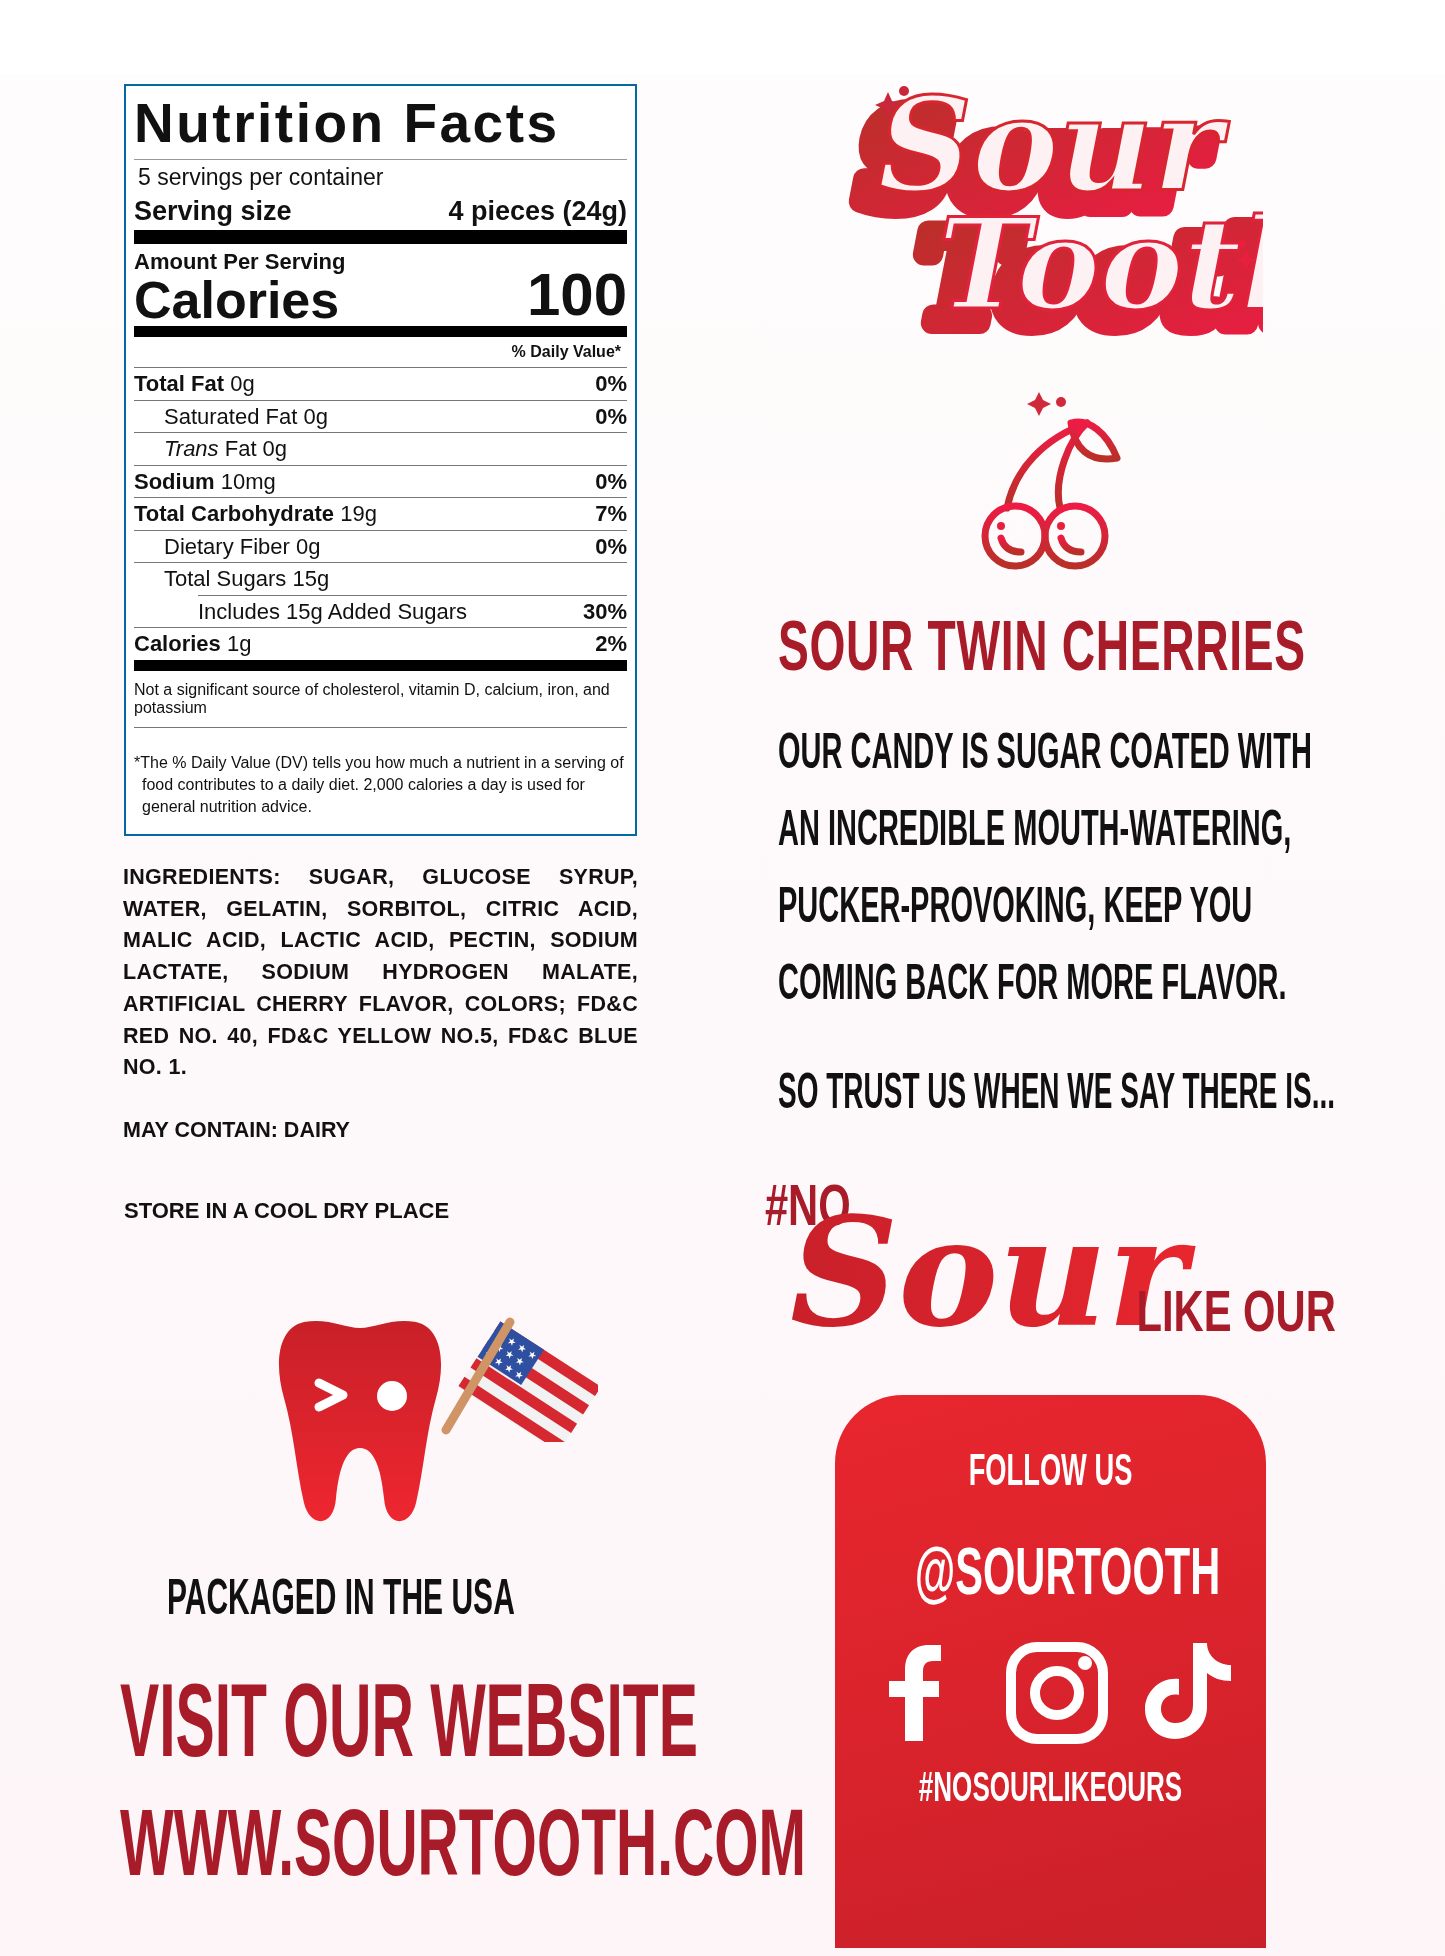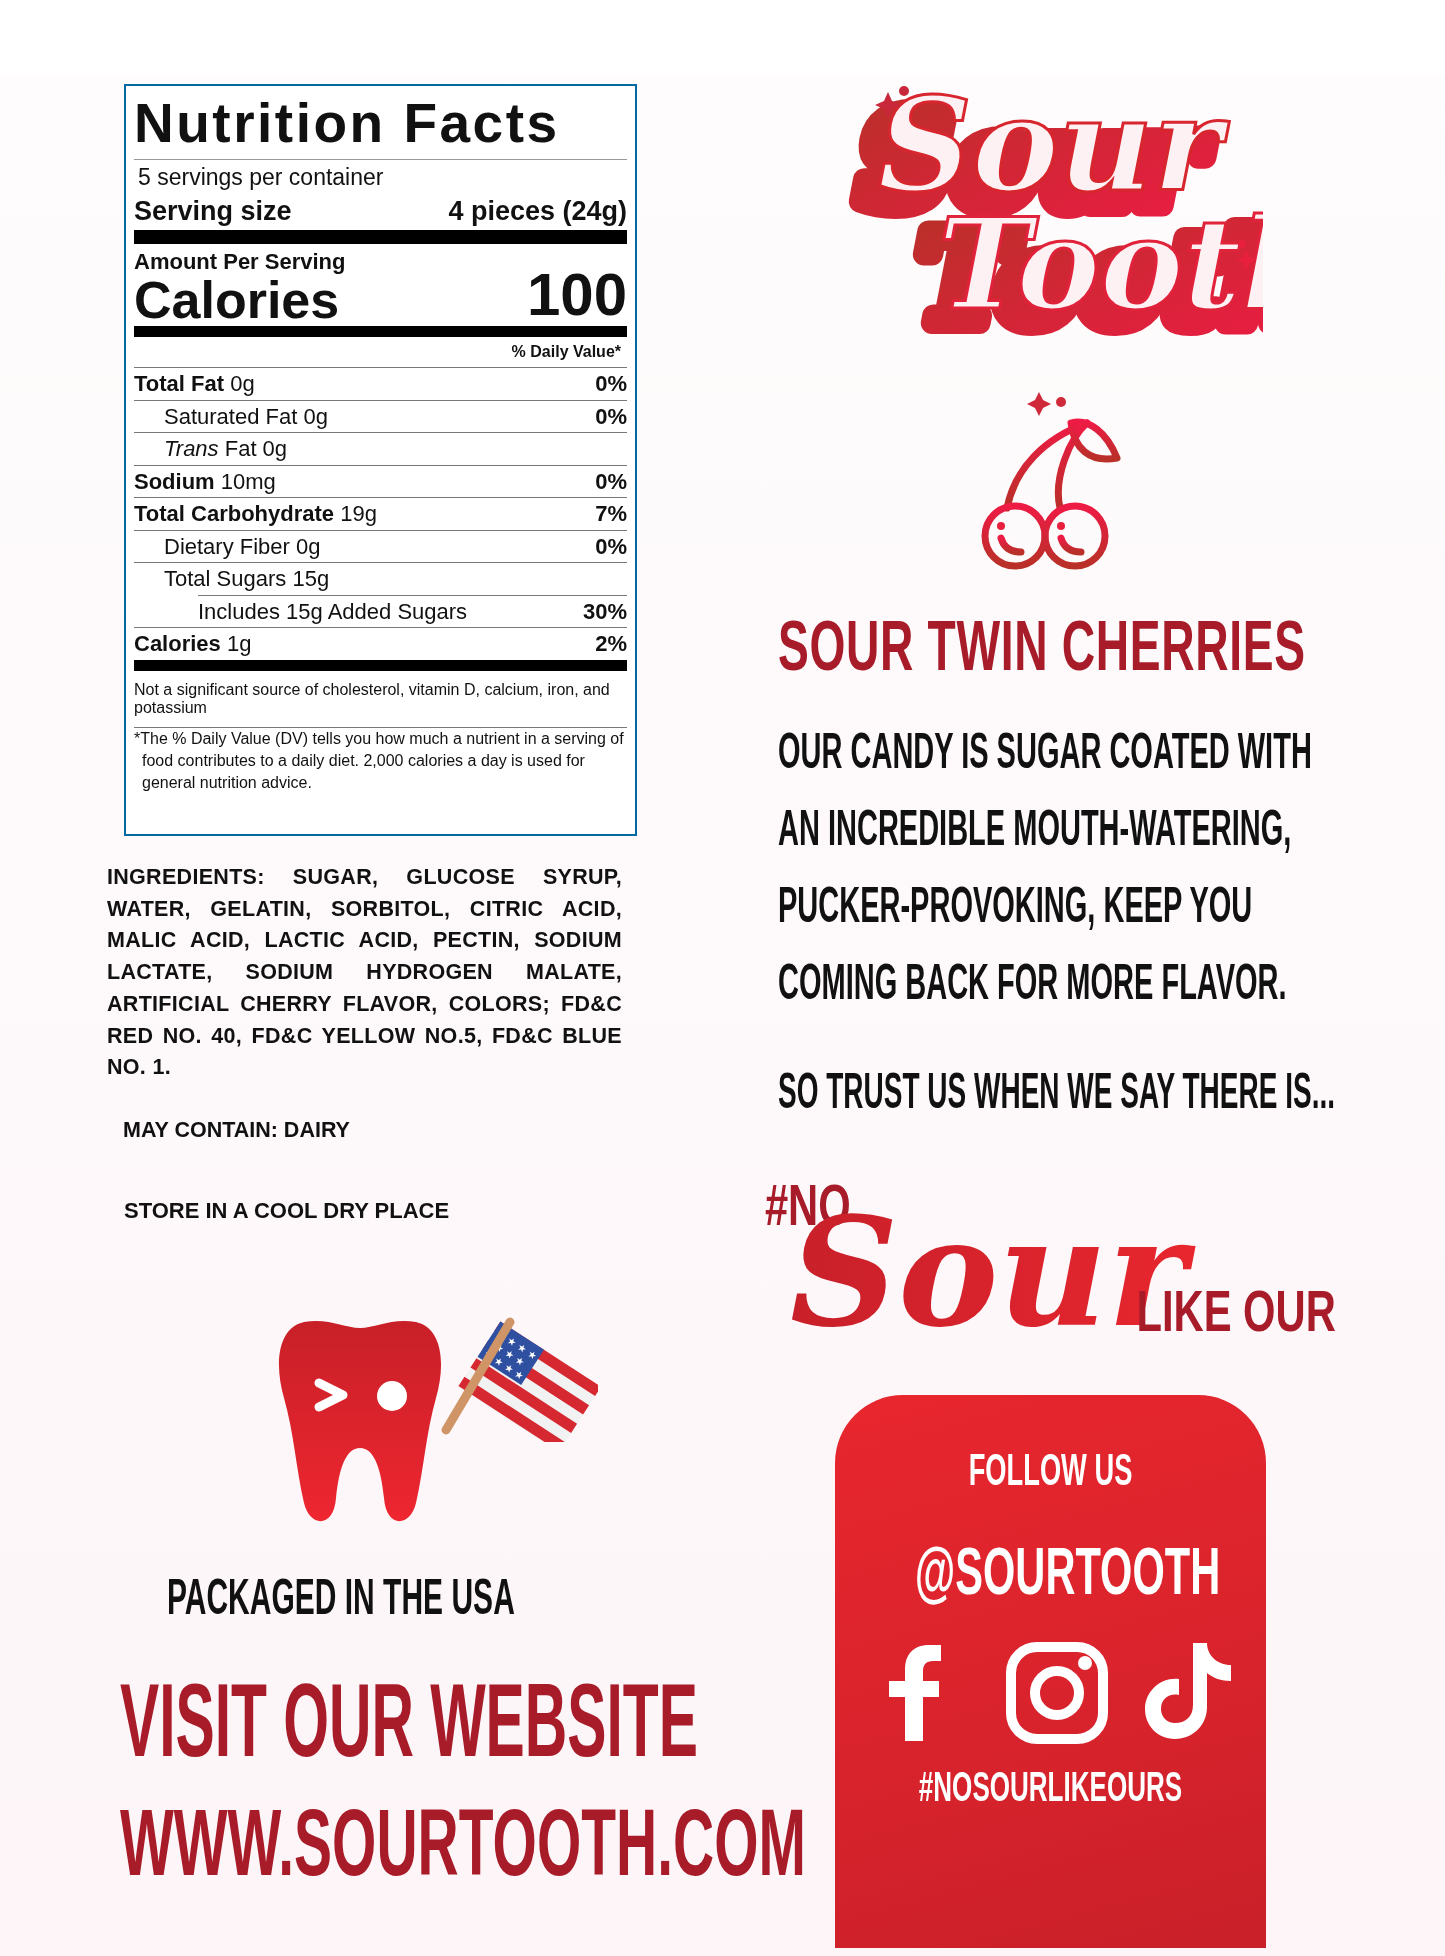--- a/index.html
+++ b/index.html
@@ -25,21 +25,21 @@
   .cal { display:flex; justify-content:space-between; align-items:flex-end; height:46px; }
   .cal .lbl { font-size:52px; font-weight:bold; line-height:40px; }
   .cal .val { font-size:60px; font-weight:bold; line-height:50px; margin-top:-14px; }
   .dv-head { text-align:right; font-size:16px; font-weight:bold; line-height:30px; padding-right:6px; }
   .ind1 { padding-left:30px; }
   .ind2 { padding-left:64px; }
   .note { font-size:16px; line-height:18px; }
   .foot { font-size:16px; line-height:22px; padding-left:8px; text-indent:-8px; }
 
   
-  .ingr { left:107px; top:862px; width:515px; font-weight:bold; font-size:21.5px; line-height:31.7px; text-align:justify; text-align-last:left; letter-spacing:0.3px; }
+  .ingr { left:123px; top:862px; width:515px; font-weight:bold; font-size:21.5px; line-height:31.7px; text-align:justify; text-align-last:left; letter-spacing:0.3px; }
   .may { left:123px; top:1118px; font-weight:bold; font-size:21.5px; }
   .store { left:124px; top:1198px; font-weight:bold; font-size:22px; }
 
   
   .cond { font-family:"Liberation Sans", sans-serif; font-weight:bold; transform-origin:left top; white-space:nowrap; }
   .red { color:#a81c2a; }
 
   .title-cherries { left:778px; top:606px; font-size:70px; transform:scaleX(0.66); letter-spacing:1px; }
   .body-line { left:778px; font-size:50px; color:#111; transform:scaleX(0.58); }
   .so-trust { left:778px; top:1062px; font-size:50px; transform:scaleX(0.56); }
@@ -120,21 +120,21 @@
       <span class="pct">30%</span>
     </div>
     <div class="hr-mid"></div>
     <div class="row">
       <span><b>Calories</b><span> 1g</span></span>
       <span class="pct">2%</span>
     </div>
     <div class="hr-med" style="height:11px"></div>
     <div class="note" style="margin-top:10px">Not a significant source of cholesterol, vitamin D, calcium, iron, and potassium</div>
     <div class="hr-mid" style="margin-top:10px"></div>
-    <div class="foot" style="margin-top:0">*The % Daily Value (DV) tells you how much a nutrient in a serving of food contributes to a daily diet. 2,000 calories a day is used for general nutrition advice.</div>
+    <div class="foot" style="margin-top:24px">*The % Daily Value (DV) tells you how much a nutrient in a serving of food contributes to a daily diet. 2,000 calories a day is used for general nutrition advice.</div>
   </div>
 </div>
 
 <div class="abs ingr">INGREDIENTS: SUGAR, GLUCOSE SYRUP, WATER, GELATIN, SORBITOL, CITRIC ACID, MALIC ACID, LACTIC ACID, PECTIN, SODIUM LACTATE, SODIUM HYDROGEN MALATE, ARTIFICIAL CHERRY FLAVOR, COLORS; FD&amp;C RED NO. 40, FD&amp;C YELLOW NO.5, FD&amp;C BLUE NO. 1.</div>
 <div class="abs may">MAY CONTAIN:  DAIRY</div>
 <div class="abs store">STORE IN A COOL DRY PLACE</div>
 
 <div class="abs" style="left:838px;top:78px;width:425px;height:270px">
   <svg width="425" height="270" viewBox="0 0 425 270">
     <defs>

